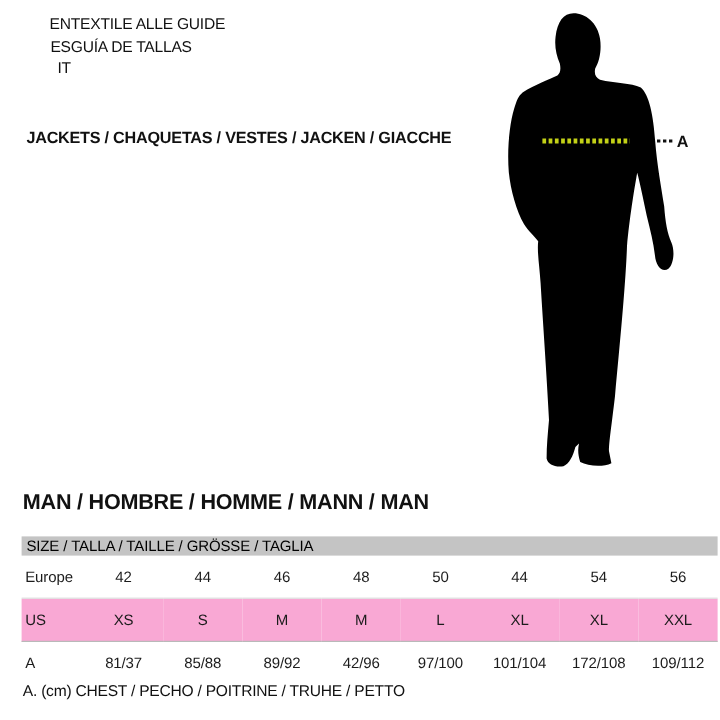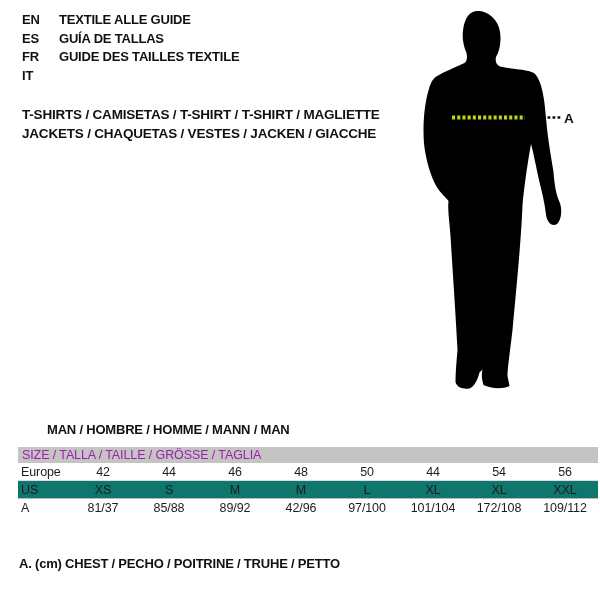--- a/index.html
+++ b/index.html
@@ -2,72 +2,67 @@
 <html><head>
 <meta charset="utf-8">
 <style>
   html,body{margin:0;padding:0;background:#fff;}
   .canvas{
     position:relative;width:600px;height:600px;background:#ffffff;
     font-family:"Liberation Sans",sans-serif;color:#111;overflow:hidden;
   }
   
   .lang-list{position:absolute;left:22px;top:11px;}
-  .lang-row{display:flex;line-height:18.6px;font-size:13px;font-weight:700;letter-spacing:-0.2px;}
+  .lang-row{display:flex;line-height:18.6px;font-size:13px;font-weight:400;letter-spacing:-0.2px;text-align:right;}
   .lang-code{width:37px;flex:0 0 37px;}
   
   .garments{position:absolute;left:22px;top:106px;font-size:13.5px;font-weight:700;line-height:18.5px;letter-spacing:-0.2px;}
   
   .figure-wrap{position:absolute;left:395px;top:0;width:205px;height:400px;}
   .figure-wrap svg{display:block;}
   
-  .section-title{position:absolute;left:19px;top:422px;font-size:13px;font-weight:700;letter-spacing:-0.2px;margin-left:28px;}
+  .section-title{position:absolute;left:19px;top:408px;font-size:18px;font-weight:700;letter-spacing:-0.2px;}
   
   .size-table{
     position:absolute;left:18px;top:447px;width:580px;
     border-collapse:collapse;table-layout:fixed;font-size:12.5px;letter-spacing:-0.1px;
   }
   .size-table col.label-col{width:52px;}
   .size-table thead th{
     background:#c4c4c4;text-align:left;font-weight:400;height:16px;
-    padding:0 0 0 4px;font-size:12.5px;color:#a21caf;
+    padding:0 0 0 4px;font-size:12.5px;color:#000000;
   }
-  .size-table td{height:17px;padding:0;text-align:center;font-weight:400;color:#1c1c1c;}
+  .size-table td{height:35px;padding:0;text-align:center;font-weight:400;color:#1c1c1c;}
   .size-table td.row-label{text-align:left;padding-left:3px;}
-  .size-table tr.shaded td{background:#0f766e;}
+  .size-table tr.shaded td{background:#f9a8d4;}
   .size-table tr.row-us td{border-top:1px solid #dcdcdc;}
   .size-table tr.row-a td{border-top:1px solid #b9b9b9;}
   
-  .footnote{position:absolute;left:19px;top:556px;font-size:13px;font-weight:700;letter-spacing:-0.2px;}
+  .footnote{position:absolute;left:19px;top:568px;font-size:13px;font-weight:400;letter-spacing:-0.2px;}
 </style>
 </head>
 <body>
 
 <div class="canvas">
 
   <div class="lang-list">
     <div class="lang-row">
       <span class="lang-code">EN</span>
       <span>TEXTILE ALLE GUIDE</span>
     </div>
     <div class="lang-row">
       <span class="lang-code">ES</span>
       <span>GUÍA DE TALLAS</span>
     </div>
     <div class="lang-row">
-      <span class="lang-code">FR</span>
-      <span>GUIDE DES TAILLES TEXTILE</span>
-    </div>
-    <div class="lang-row">
       <span class="lang-code">IT</span>
     </div>
   </div>
 
   <div class="garments">
-    <div>T-SHIRTS / CAMISETAS / T-SHIRT / T-SHIRT / MAGLIETTE</div>
     <div>JACKETS / CHAQUETAS / VESTES / JACKEN / GIACCHE</div>
   </div>
 
   <div class="figure-wrap">
     <svg viewBox="0 0 205 400" width="205" height="400" xmlns="http://www.w3.org/2000/svg">
       <path fill="#000000" d="
         M83 11
         C93 11 103 19 105 32
         C106.5 42 104.5 51 101 57
         C100 62 101.5 64.5 105 66.5

